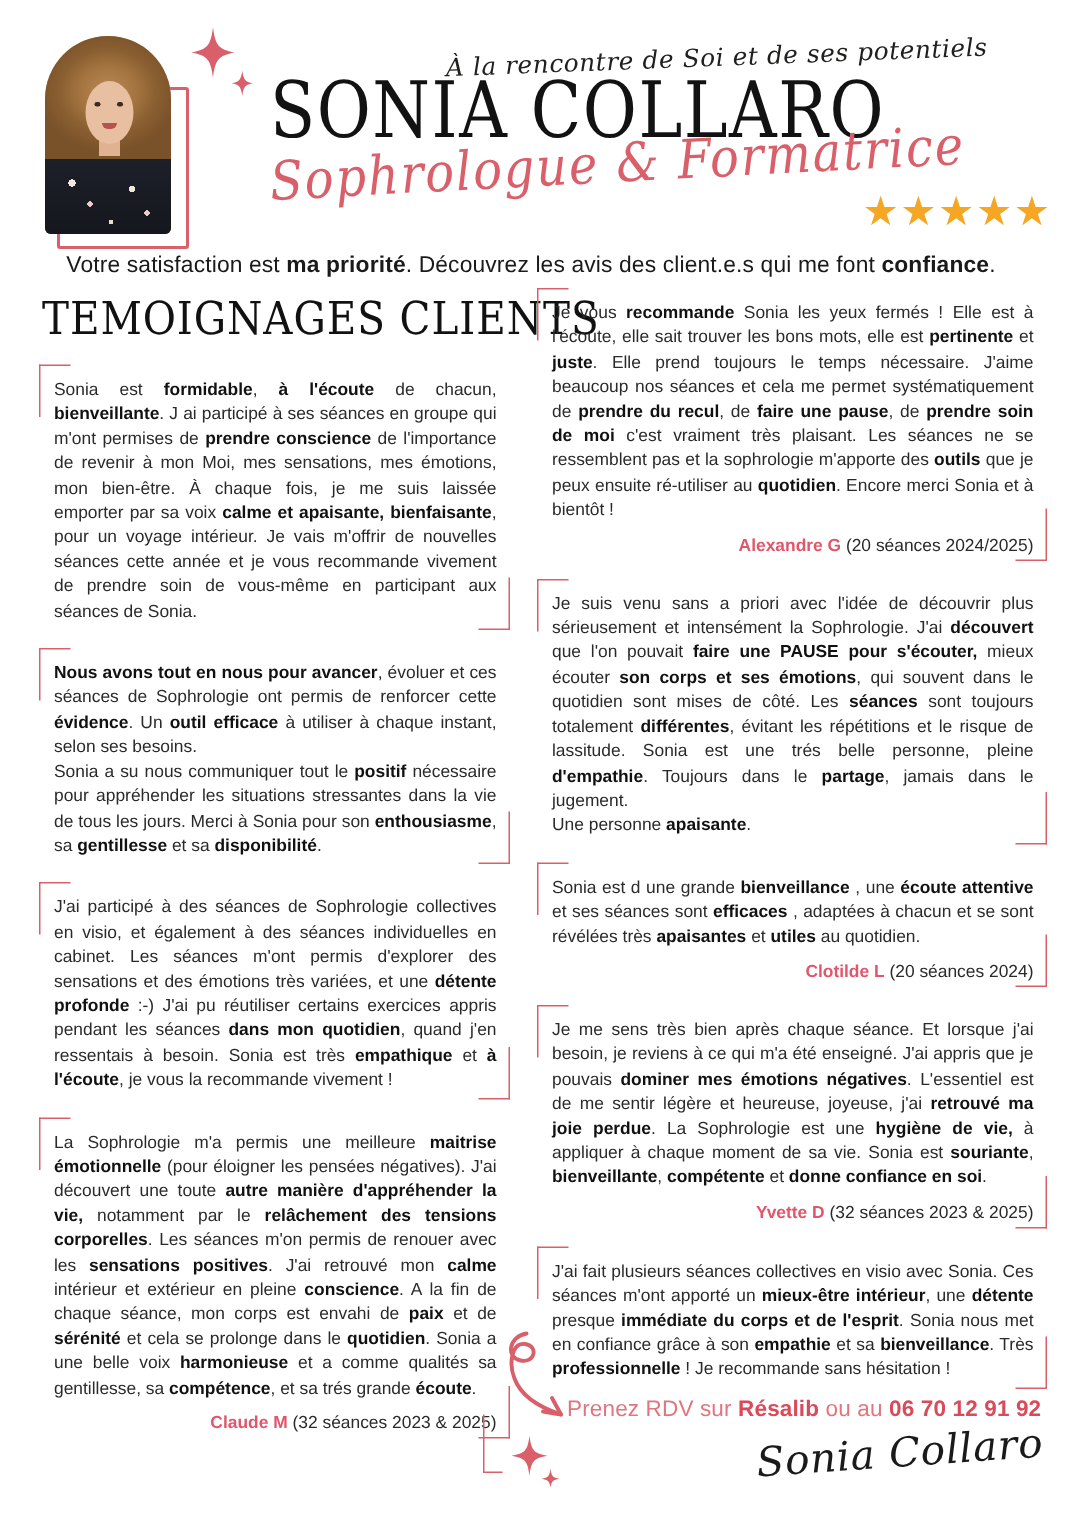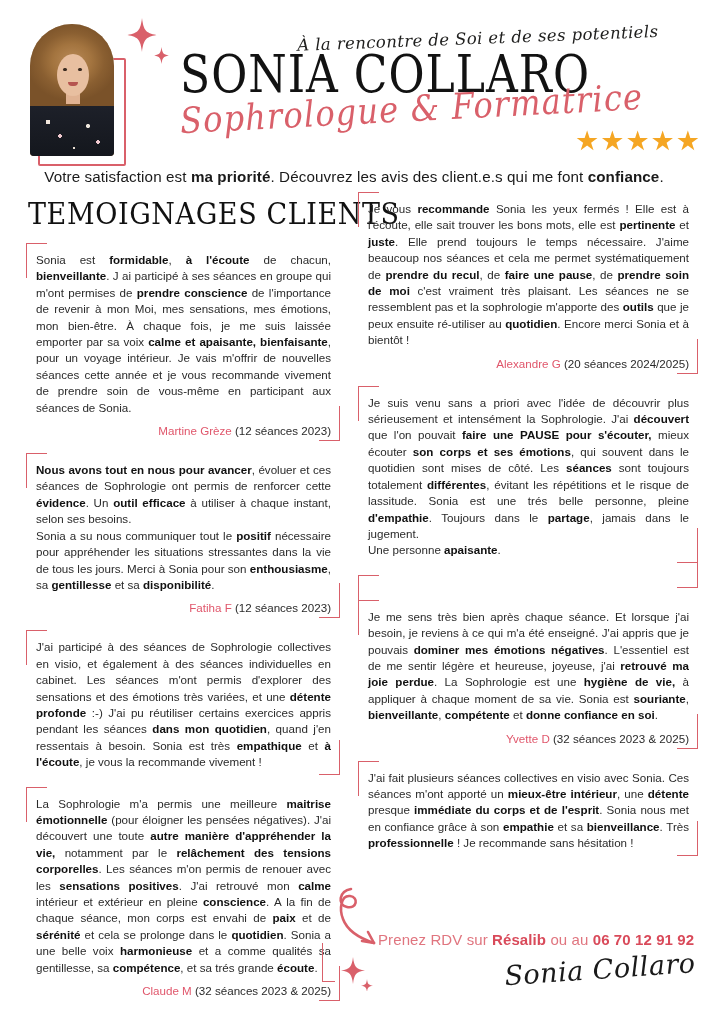--- a/index.html
+++ b/index.html
@@ -109,21 +109,21 @@
   .card::before{left:0;top:0;border-left:1.6px solid #d9606a;border-top:1.6px solid #d9606a;}
   .card::after{right:0;bottom:0;border-right:1.6px solid #d9606a;border-bottom:1.6px solid #d9606a;}
   .card .qtext{
     font-size:11.6px;line-height:16.4px;color:#2a2a2a;text-align:justify;
     text-justify:inter-word;
   }
   .card .qtext b{font-weight:bold;color:#111;}
   .card .attrib{
     margin-top:8px;text-align:right;font-size:11.6px;color:#2a2a2a;
   }
-  .card .attrib .who{color:#e0566b;font-weight:normal;}
+  .card .attrib .who{color:#e0566b;font-weight:bold;}
 
   
   .footer{position:absolute;left:0;top:895px;width:723px;height:129px;}
   .arrow{position:absolute;left:333px;top:-12px;}
   .cta{
     position:absolute;left:378px;top:36px;
     font-size:15px;color:#e0757f;letter-spacing:.1px;white-space:nowrap;
   }
   .cta b{color:#d94a5a;font-weight:bold;}
   .signature{
@@ -182,25 +182,23 @@
     <span>Votre satisfaction est </span><b>ma priorité</b><span>. Découvrez les avis des client.e.s qui me font </span><b>confiance</b><span>.</span>
   </div>
 
   <div class="cols">
 
     <div class="col col-left">
       <div class="section-title">TEMOIGNAGES CLIENTS</div>
       <div id="left-cards">
           <div class="card">
             <div class="qtext">Sonia est <b>formidable</b>, <b>à l'écoute</b> de chacun, <b>bienveillante</b>. J ai participé à ses séances en groupe qui m'ont permises de <b>prendre conscience</b> de l'importance de revenir à mon Moi, mes sensations, mes émotions, mon bien-être. À chaque fois, je me suis laissée emporter par sa voix <b>calme et apaisante, bienfaisante</b>, pour un voyage intérieur. Je vais m'offrir de nouvelles séances cette année et je vous recommande vivement de prendre soin de vous-même en participant aux séances de Sonia.</div>
-            <div class="attrib"><span class="who">Martine Grèze</span><span> (12 séances 2023)</span></div>
           </div>
           <div class="card">
             <div class="qtext"><b>Nous avons tout en nous pour avancer</b>, évoluer et ces séances de Sophrologie ont permis de renforcer cette <b>évidence</b>. Un <b>outil efficace</b> à utiliser à chaque instant, selon ses besoins.<br>Sonia a su nous communiquer tout le <b>positif</b> nécessaire pour appréhender les situations stressantes dans la vie de tous les jours.  Merci à Sonia pour son <b>enthousiasme</b>, sa <b>gentillesse</b> et sa <b>disponibilité</b>.</div>
-            <div class="attrib"><span class="who">Fatiha F</span><span> (12 séances 2023)</span></div>
           </div>
           <div class="card">
             <div class="qtext">J'ai participé à des séances de Sophrologie collectives en visio, et également à des séances individuelles en cabinet. Les séances m'ont permis d'explorer des sensations et des émotions très variées, et une <b>détente profonde</b> :-) J'ai pu réutiliser certains exercices appris pendant les séances <b>dans mon quotidien</b>, quand j'en ressentais à besoin.  Sonia est très <b>empathique</b> et <b>à l'écoute</b>, je vous la recommande vivement !</div>
           </div>
           <div class="card">
             <div class="qtext">La Sophrologie m'a permis une meilleure <b>maitrise émotionnelle</b> (pour éloigner les pensées négatives). J'ai découvert une toute <b>autre manière d'appréhender la vie,</b> notamment par le <b>relâchement des tensions corporelles</b>. Les séances m'on permis de renouer avec les <b>sensations positives</b>. J'ai retrouvé mon <b>calme</b> intérieur et extérieur en pleine <b>conscience</b>. A la fin de chaque séance, mon corps est envahi de <b>paix</b> et de <b>sérénité</b> et cela se prolonge dans le <b>quotidien</b>. Sonia a une belle voix <b>harmonieuse</b> et a comme qualités sa gentillesse, sa <b>compétence</b>, et sa trés grande <b>écoute</b>.</div>
             <div class="attrib"><span class="who">Claude M</span><span> (32 séances 2023 &amp; 2025)</span></div>
           </div>
         </div>
     </div>
@@ -208,20 +206,22 @@
     <div class="col col-right">
       <div id="right-cards">
           <div class="card">
             <div class="qtext">Je vous <b>recommande</b> Sonia les yeux fermés ! Elle est à l'écoute, elle sait trouver les bons mots, elle est <b>pertinente</b> et <b>juste</b>. Elle prend toujours le temps nécessaire. J'aime beaucoup nos séances et cela me permet systématiquement de <b>prendre du recul</b>, de <b>faire une pause</b>, de <b>prendre soin de moi</b> c'est vraiment très plaisant. Les séances ne se ressemblent pas et la sophrologie m'apporte des <b>outils</b> que je peux ensuite ré-utiliser au <b>quotidien</b>. Encore merci Sonia et à bientôt !</div>
             <div class="attrib"><span class="who">Alexandre G</span><span> (20 séances 2024/2025)</span></div>
           </div>
           <div class="card">
             <div class="qtext">Je suis venu sans a priori avec l'idée de découvrir plus sérieusement et intensément la Sophrologie. J'ai <b>découvert</b> que l'on pouvait <b>faire une PAUSE pour s'écouter,</b> mieux écouter <b>son corps et ses émotions</b>, qui souvent dans le quotidien sont mises de côté. Les <b>séances</b> sont toujours totalement <b>différentes</b>, évitant les répétitions et le risque de lassitude. Sonia est une trés belle personne, pleine <b>d'empathie</b>. Toujours dans le <b>partage</b>, jamais dans le jugement.<br>Une personne <b>apaisante</b>.</div>
           </div>
           <div class="card">
+            <div class="qtext">Sonia est d une grande <b>bienveillance</b> , une <b>écoute attentive</b> et ses séances sont <b>efficaces</b> , adaptées à chacun et se sont révélées très <b>apaisantes</b> et <b>utiles</b> au quotidien.</div>
+            <div class="attrib"><span class="who">Clotilde L</span><span> (20 séances 2024)</span></div>
           </div>
           <div class="card">
             <div class="qtext">Je me sens très bien après chaque séance. Et lorsque j'ai besoin, je reviens à ce qui m'a été enseigné. J'ai appris que je pouvais <b>dominer mes émotions négatives</b>. L'essentiel est de me sentir légère et heureuse, joyeuse, j'ai <b>retrouvé ma joie perdue</b>. La Sophrologie est une <b>hygiène de vie,</b> à appliquer à chaque moment de sa vie. Sonia est <b>souriante</b>, <b>bienveillante</b>, <b>compétente</b> et <b>donne confiance en soi</b>.</div>
             <div class="attrib"><span class="who">Yvette D</span><span> (32 séances 2023 &amp; 2025)</span></div>
           </div>
           <div class="card">
             <div class="qtext">J'ai fait plusieurs séances collectives en visio avec Sonia.  Ces séances m'ont apporté un <b>mieux-être intérieur</b>, une <b>détente</b> presque <b>immédiate du corps et de l'esprit</b>. Sonia nous met en confiance grâce à son <b>empathie</b> et sa <b>bienveillance</b>. Très <b>professionnelle</b> ! Je recommande sans hésitation !</div>
           </div>
         </div>
     </div>

